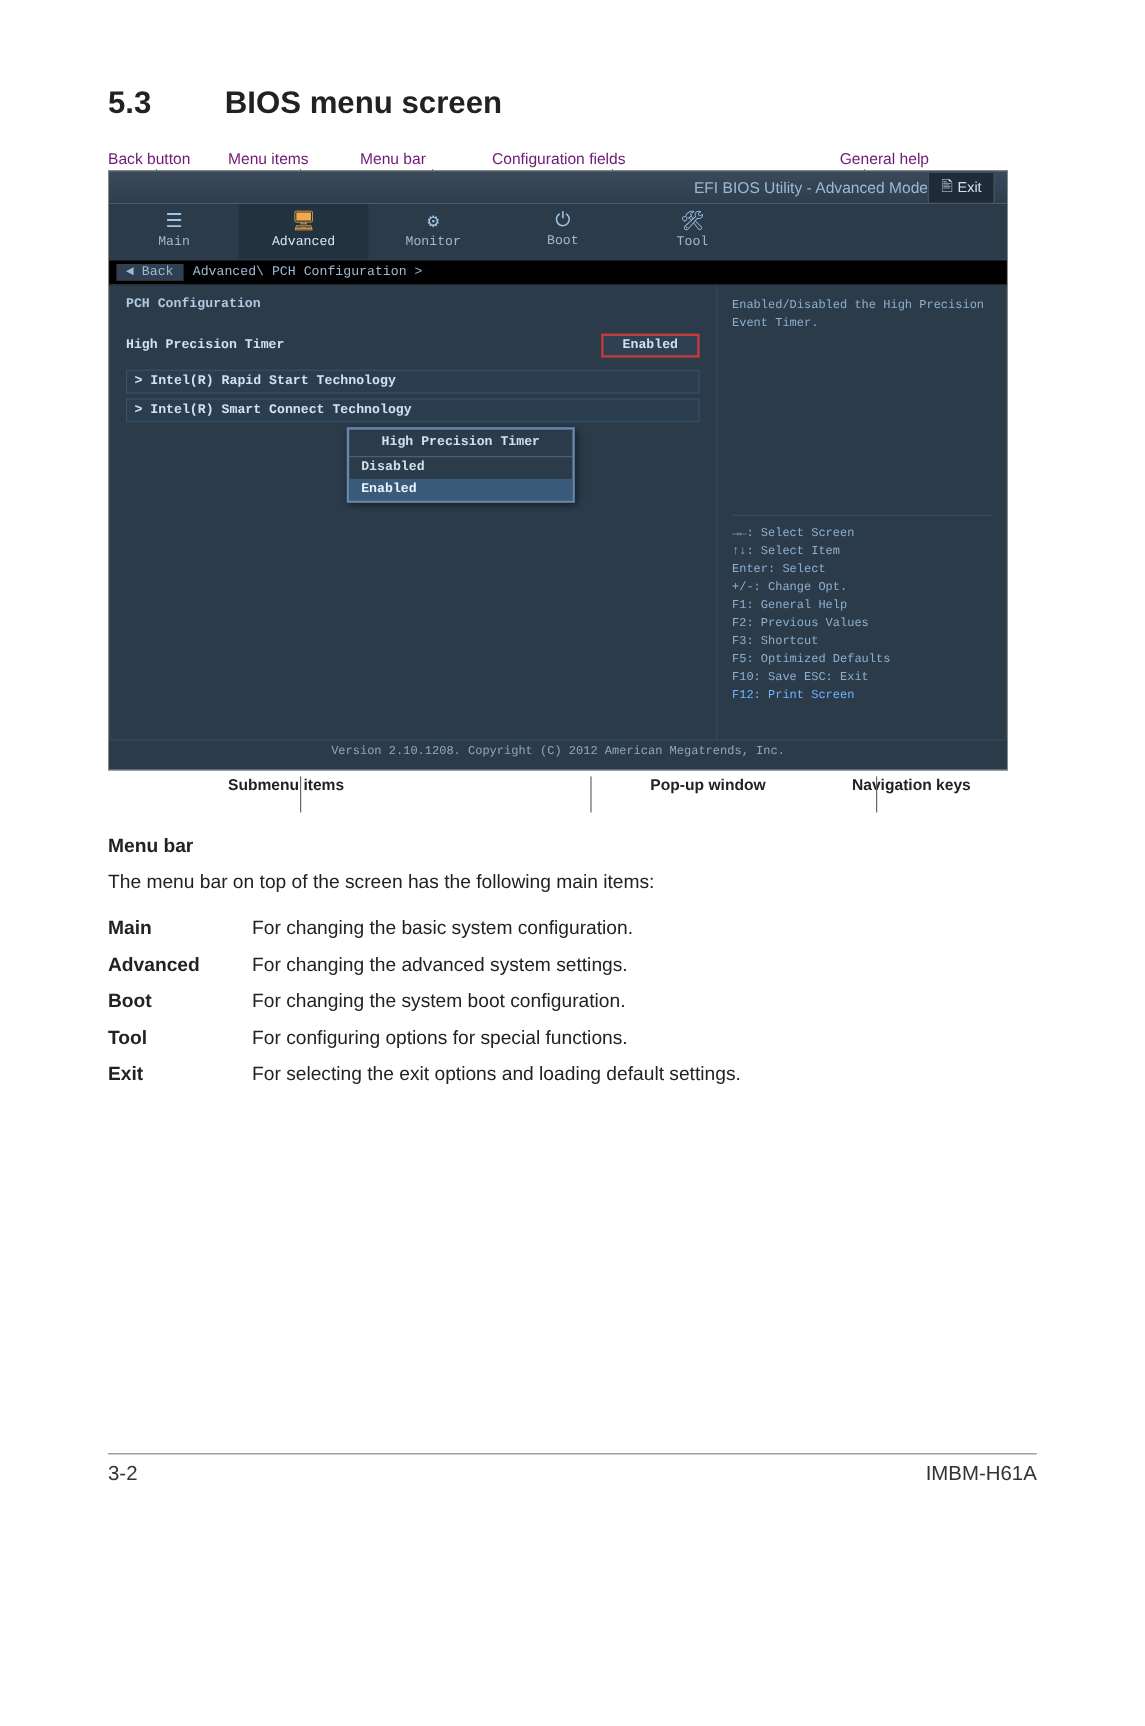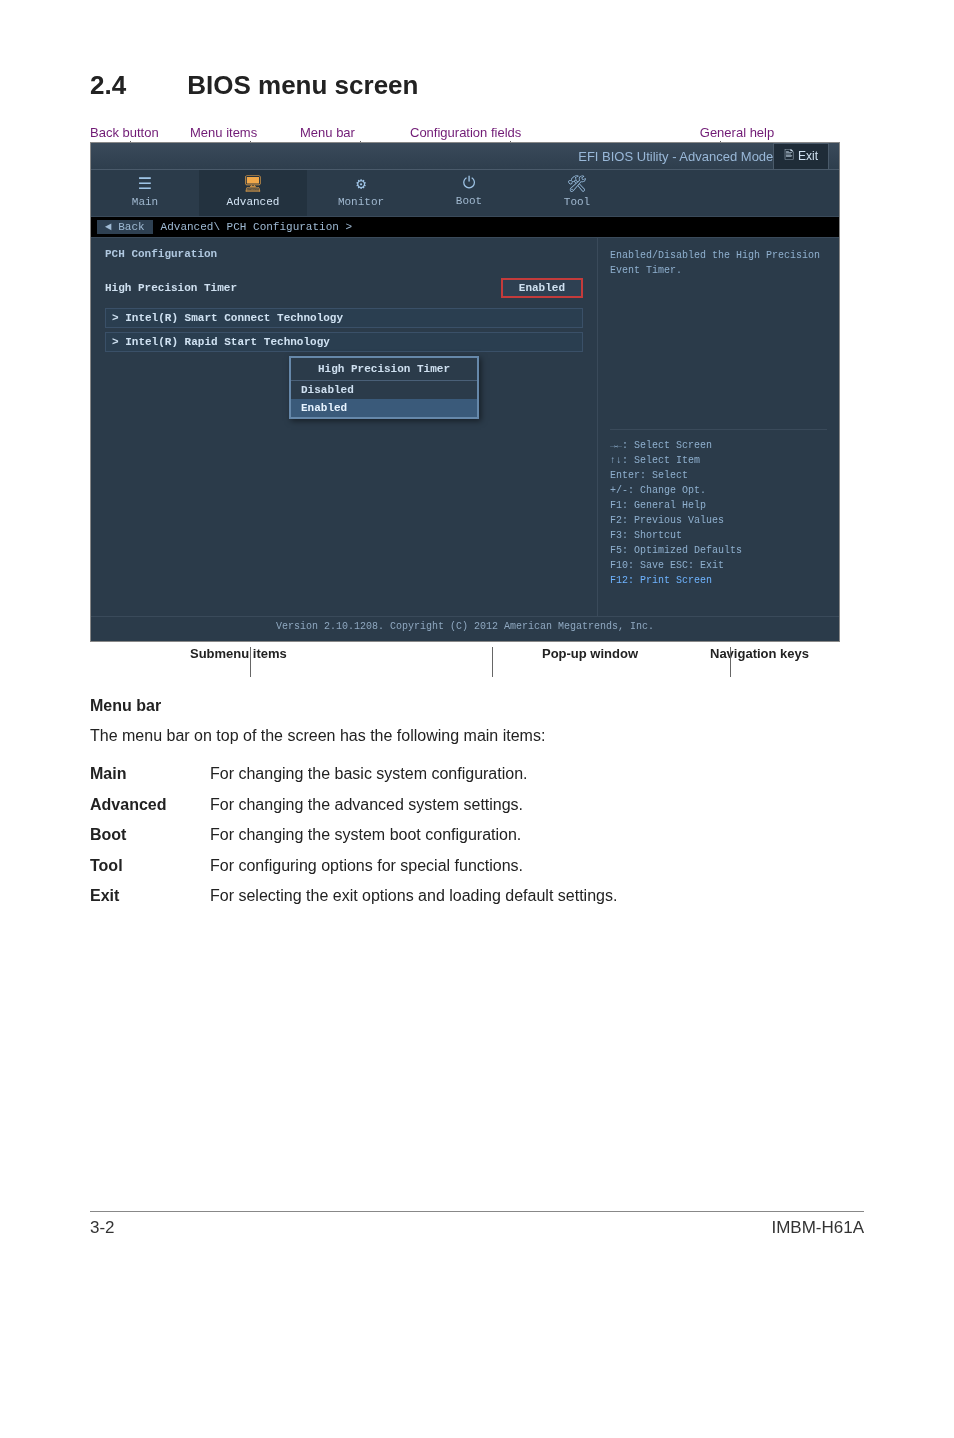--- a/index.html
+++ b/index.html
@@ -228,21 +228,21 @@
     background: #666;
     width: 1px;
   }
 </style>
 </head>
 <body>
 
 <div class="page">
 
   <div class="heading">
-    <span class="num">2.4</span>
+    <span class="num">5.3</span>
     <span>BIOS menu screen</span>
   </div>
 
   <div style="position:relative;">
     <div class="labels-row">
       <div style="width:100px;">Back button</div>
       <div style="width:110px;">Menu items</div>
       <div style="width:110px;">Menu bar</div>
       <div style="width:200px;">Configuration fields</div>
       <div style="flex:1; text-align:center;">General help</div>
@@ -299,22 +299,22 @@
 
       <div class="bios-body">
         <div class="bios-left">
           <div class="pch-title">PCH Configuration</div>
 
           <div class="hpt-row">
             <span class="hpt-label">High Precision Timer</span>
             <span class="hpt-badge">Enabled</span>
           </div>
 
+          <div class="sub-item">&gt; Intel(R) Rapid Start Technology</div>
           <div class="sub-item">&gt; Intel(R) Smart Connect Technology</div>
-          <div class="sub-item">&gt; Intel(R) Rapid Start Technology</div>
 
           <div class="popup">
             <div class="popup-title">High Precision Timer</div>
             <div class="popup-item">Disabled</div>
             <div class="popup-item selected">Enabled</div>
           </div>
         </div>
 
         <div class="bios-right">
           <div class="help-text">Enabled/Disabled the High Precision Event Timer.</div>

